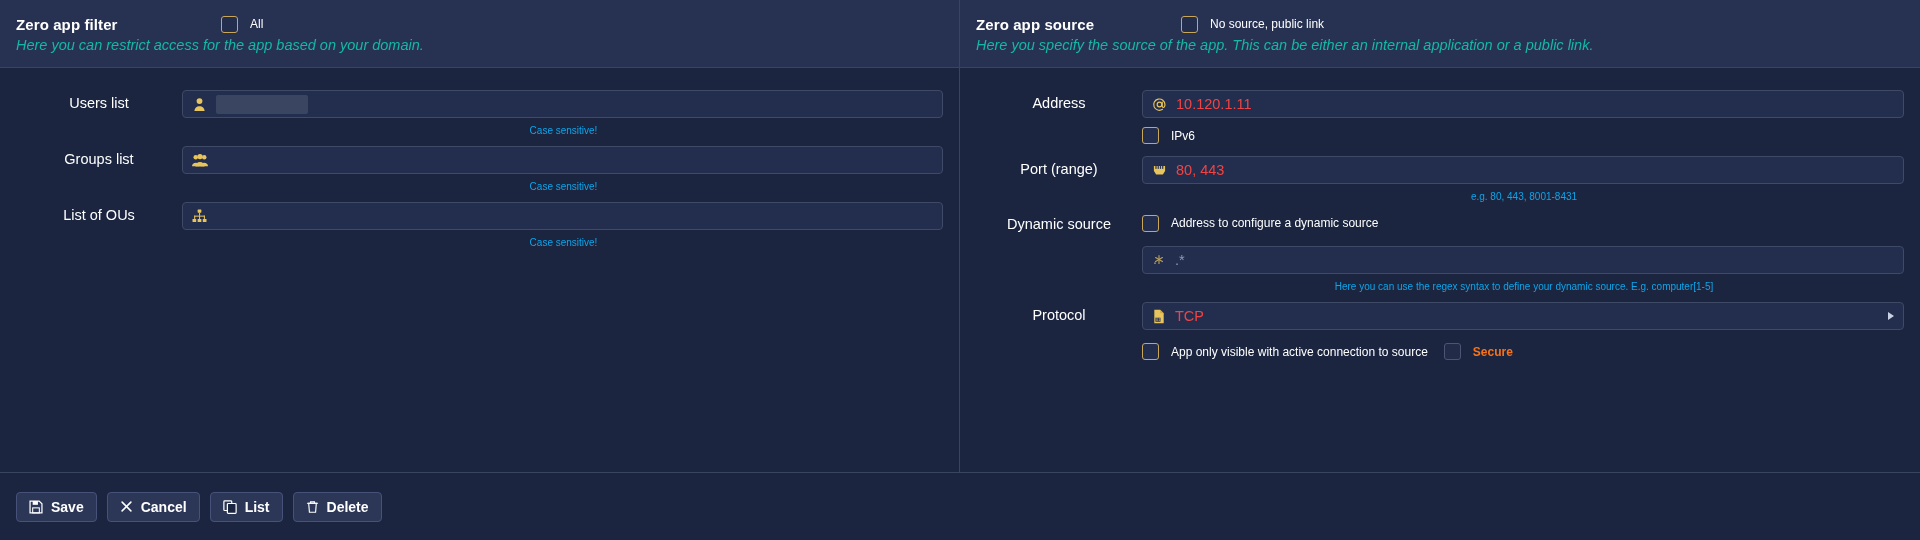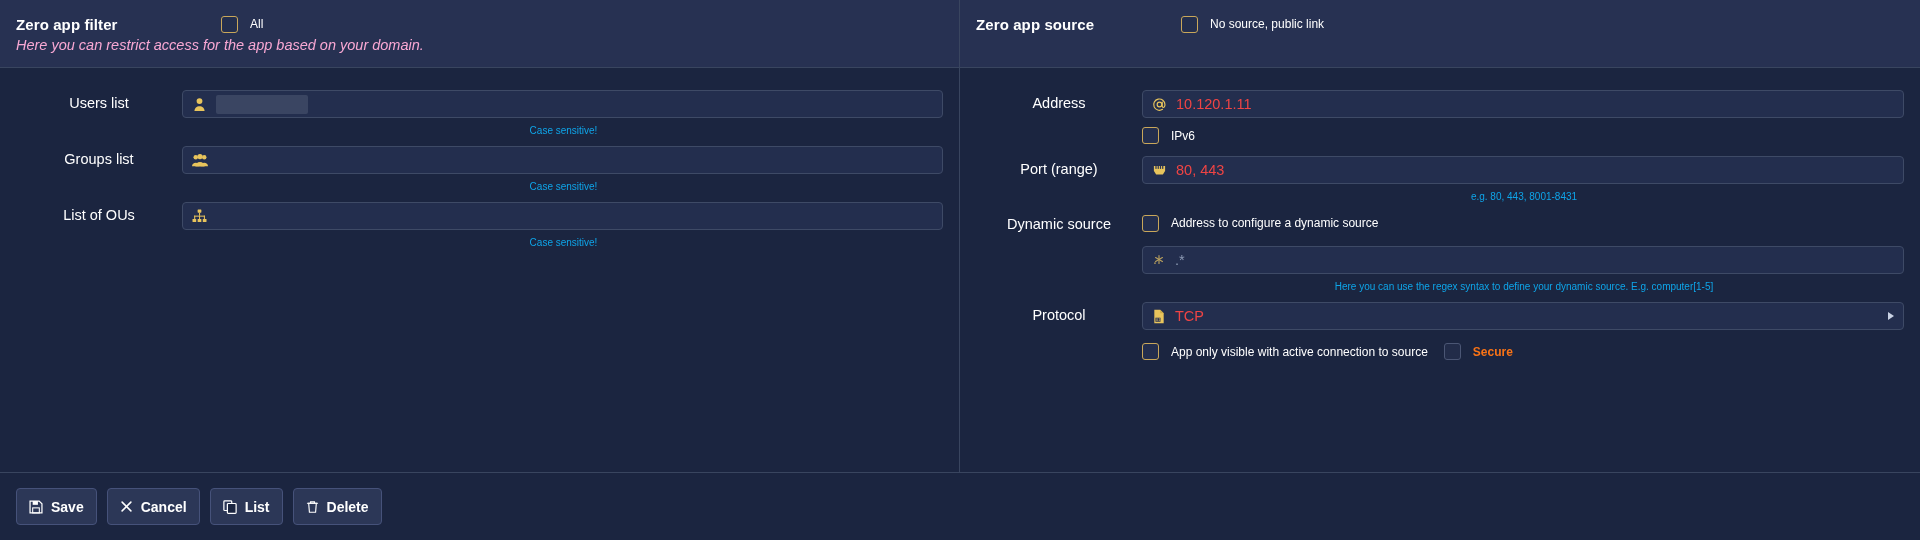--- a/index.html
+++ b/index.html
@@ -46,21 +46,21 @@
     font-size: 15px;
     font-weight: bold;
     color: #ffffff;
     width: 205px;
     flex: 0 0 205px;
     letter-spacing: .1px;
   }
   .sect-desc {
     font-size: 14.5px;
     font-style: italic;
-    color: #f9a8d4;
+    color: #14b8a6;
     padding-left: 0px;
     margin-top: -3px;
   }
 
   
   .cbox {
     width: 17px; height: 17px;
     border: 1.6px solid #c9a75a;
     border-radius: 3px;
     background: #232e4e;
@@ -165,21 +165,21 @@
   .footer {
     border-top: 1px solid #39455f;
     height: 68px;
     display: flex;
     align-items: center;
     padding-left: 16px;
     gap: 10px;
     background: #1b2540;
   }
   .btn {
-    height: 37px;
+    height: 30px;
     background: #2b3consistent;
     background-color: #2c3757;
     border: 1px solid #46527a;
     border-radius: 4px;
     display: inline-flex;
     align-items: center;
     gap: 8px;
     padding: 0 12px;
     cursor: pointer;
   }
@@ -283,20 +283,21 @@
     <div class="panel panel-right">
 
       <div class="sect-head">
         <div class="sect-head-row">
           <div class="sect-title">Zero app source</div>
           <div class="cbox-wrap">
             <span class="cbox"></span>
             <span class="cbox-label">No source, public link</span>
           </div>
         </div>
+        <div class="sect-desc">Here you specify the source of the app. This can be either an internal application or a public link.</div>
       </div>
 
       <div class="body">
 
         <div class="row">
           <div class="row-label">Address</div>
           <div class="field">
             <div class="input">
               <span class="ico">
                 <svg width="15" height="15" viewBox="0 0 16 16">

